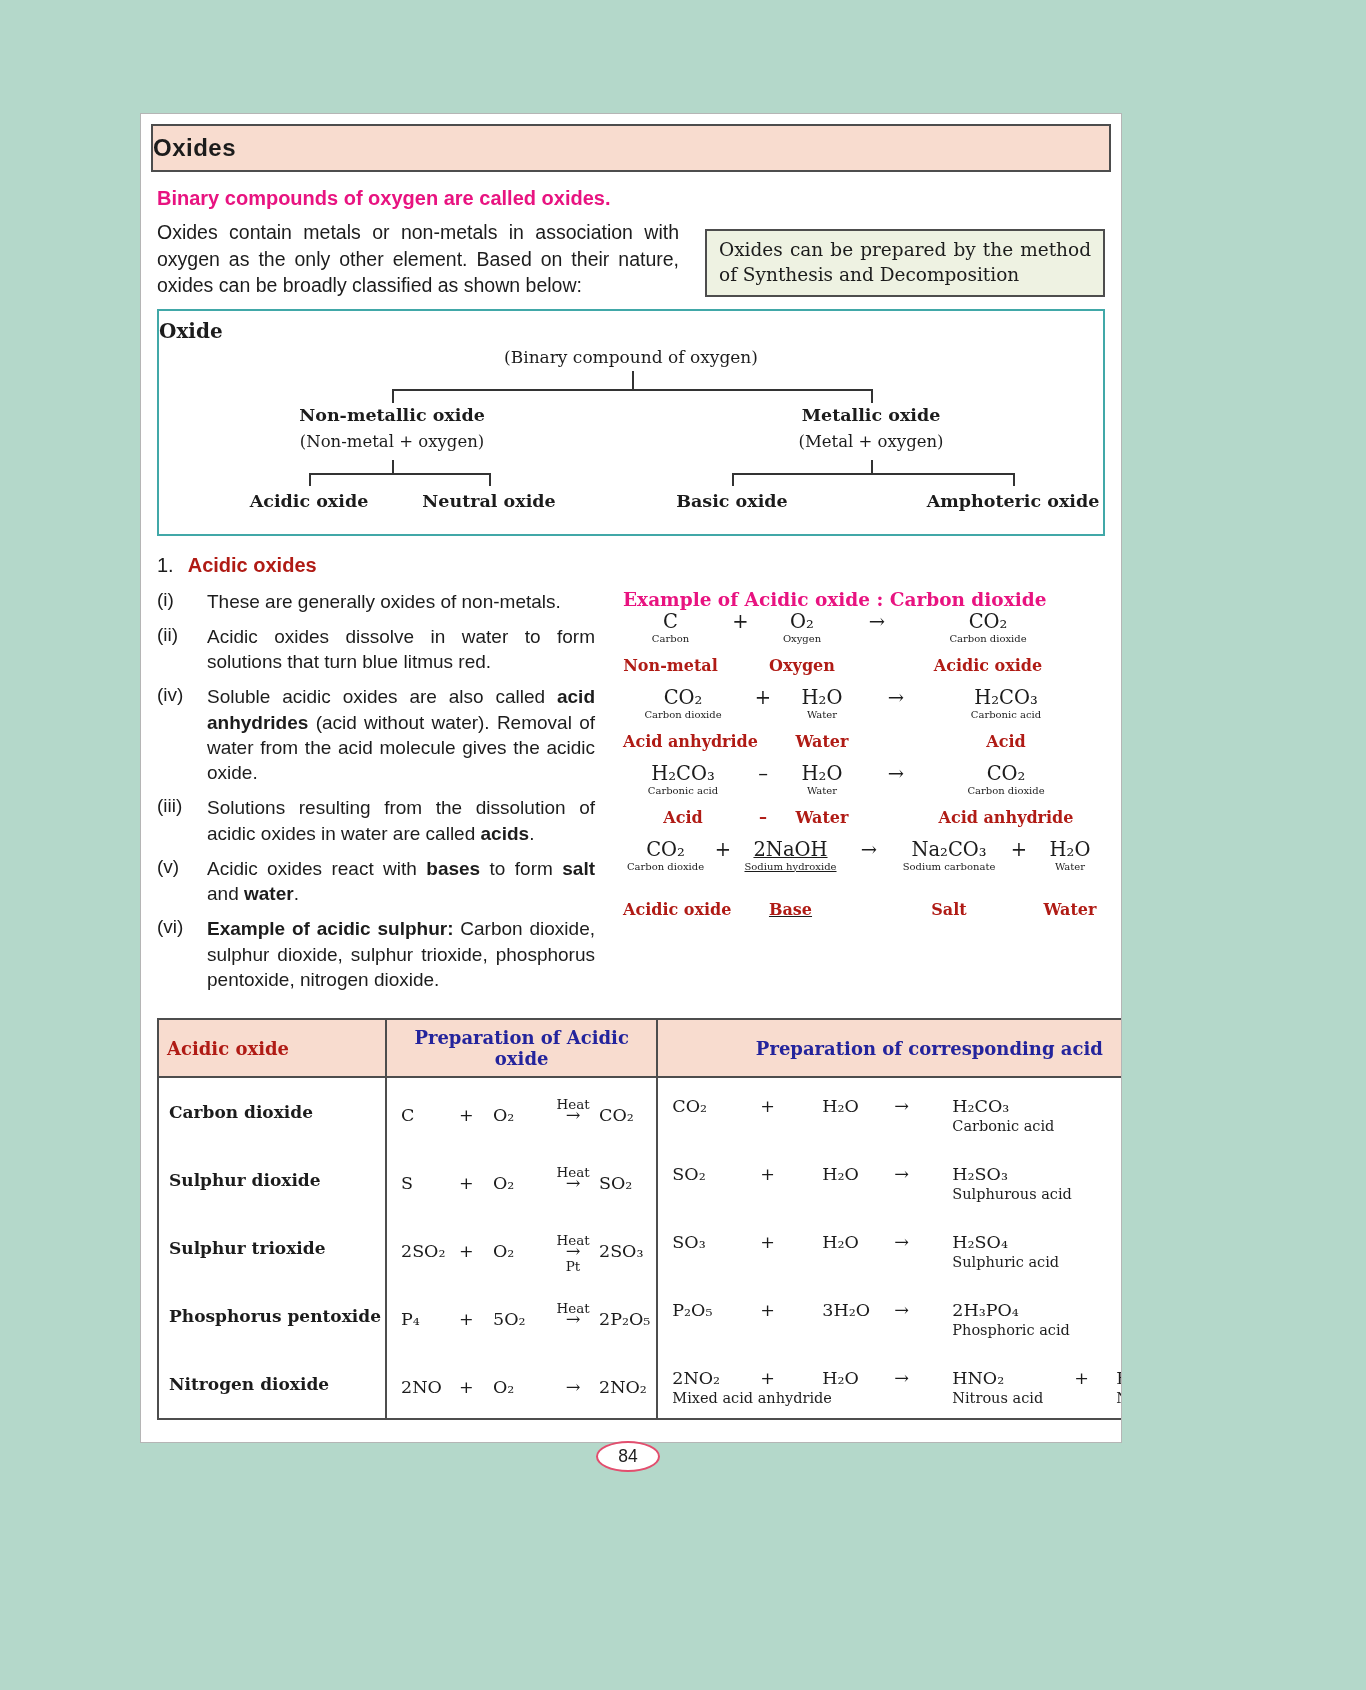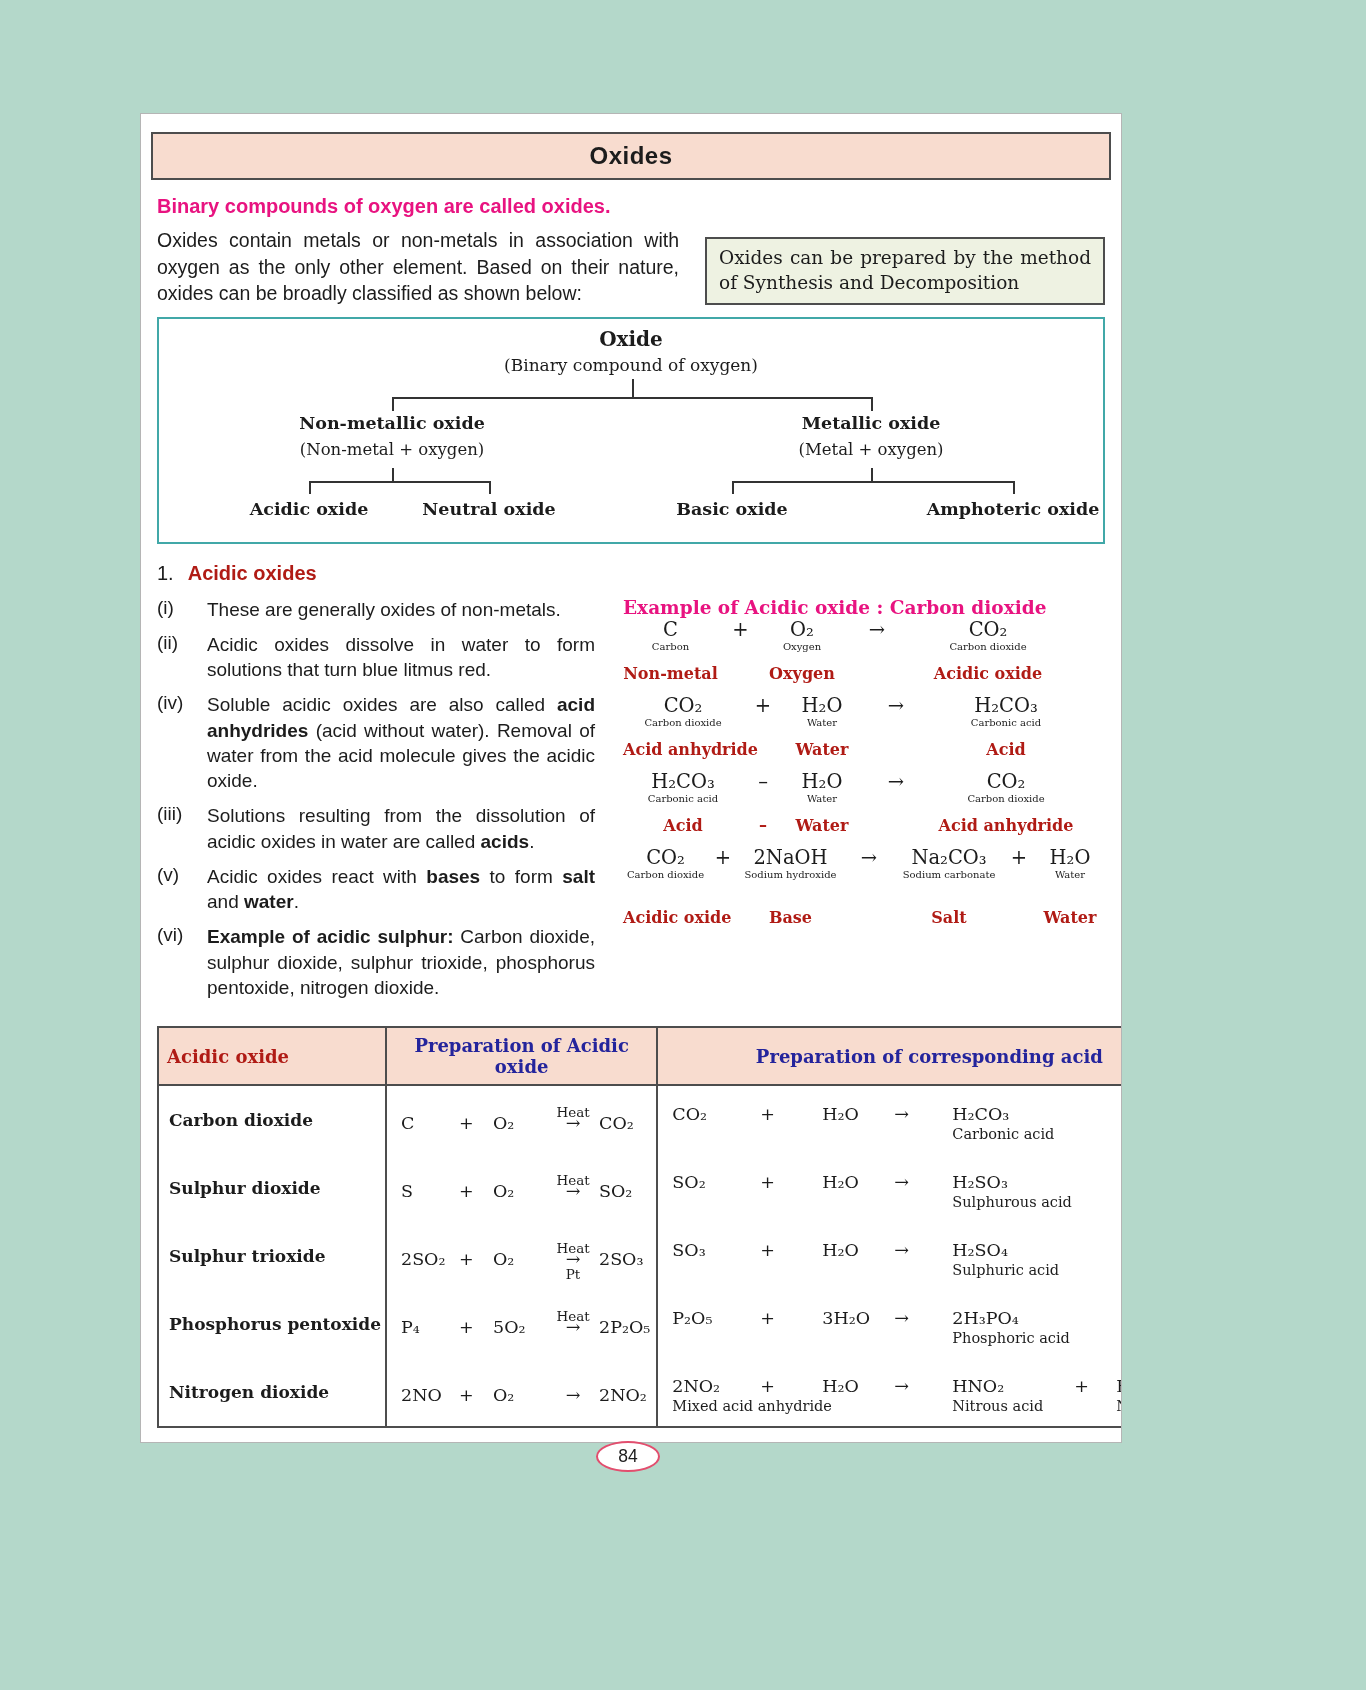--- a/index.html
+++ b/index.html
@@ -4,32 +4,32 @@
 <style>
   :root{
     --bg:#b4d8ca; --peach:#f8dccf; --magenta:#e81380; --red:#b01b15;
     --blue:#24249c; --teal:#41a8a8; --notebg:#eef2e2; --ink:#1c1c1c; --line:#4d4d4d;
   }
   *{margin:0;padding:0;box-sizing:border-box;}
   html,body{width:1366px;height:1690px;}
   body{background:var(--bg);font-family:"Liberation Sans","DejaVu Sans",sans-serif;color:var(--ink);position:relative;}
   .page{position:absolute;left:140px;top:113px;width:982px;height:1330px;background:#fff;
         border:1px solid #b5b5b5;padding:6px 16px 0;overflow:hidden;}
-  .titlebar{border:2px solid var(--line);background:var(--peach);text-align:center;
-            font-size:24px;font-weight:bold;padding:8px 0;letter-spacing:.5px;margin:12px -6px;}
+  .titlebar{border:2px solid var(--line);background:var(--peach);text-align:left;
+            font-size:24px;font-weight:bold;padding:8px 0;letter-spacing:.5px;margin:4px -6px;}
   .pink-heading{margin-top:15px;color:var(--magenta);font-weight:bold;font-size:20px;}
   .intro-row{margin-top:9px;display:flex;gap:26px;}
   .intro-text{width:522px;font-size:19.5px;line-height:1.36;text-align:justify;}
   .note-box{flex:1;align-self:flex-start;margin-top:10px;border:2px solid var(--line);
             background:var(--notebg);font-family:"DejaVu Serif","Liberation Serif",serif;
             font-size:18.5px;line-height:1.35;padding:7px 12px;text-align:justify;}
   
   .treebox{margin-top:10px;position:relative;height:227px;border:2px solid var(--teal);
            font-family:"DejaVu Serif","Liberation Serif",serif;}
-  .t-root{position:absolute;top:8px;left:0;width:100%;text-align:center;font-weight:bold;font-size:20px;}
+  .t-root{position:absolute;top:8px;left:0;width:100%;font-weight:bold;font-size:20px;}
   .t-rootsub{position:absolute;top:36px;left:0;width:100%;text-align:center;font-size:17px;}
   .tl{position:absolute;background:#333;}
   .tl.h{height:2px;} .tl.v{width:2px;}
   .t-branch{position:absolute;transform:translateX(-50%);font-weight:bold;font-size:17.5px;white-space:nowrap;}
   .t-sub{position:absolute;transform:translateX(-50%);font-size:16.5px;white-space:nowrap;}
   .t-leaf{position:absolute;transform:translateX(-50%);font-weight:bold;font-size:17.5px;white-space:nowrap;}
   
   .section-heading{margin-top:18px;font-size:20px;}
   .section-num{margin-right:14px;}
   .section-title{font-weight:bold;color:var(--red);}
@@ -244,21 +244,21 @@
         <div class="ec" style="width:85px;">
             <div class="f">CO₂</div>
             <div class="n">Carbon dioxide</div>
             <div class="r">Acidic oxide</div>
           </div>
         <div class="ec" style="width:30px;">
             <div class="f">+</div>
             <div class="n"></div>
             <div class="r"></div>
           </div>
-        <div class="ec" style="width:105px;">
+        <div class="ec" style="width:105px;text-decoration:underline;">
             <div class="f">2NaOH</div>
             <div class="n">Sodium hydroxide</div>
             <div class="r">Base</div>
           </div>
         <div class="ec" style="width:52px;">
             <div class="f">→</div>
             <div class="n"></div>
             <div class="r"></div>
           </div>
         <div class="ec" style="width:108px;">

